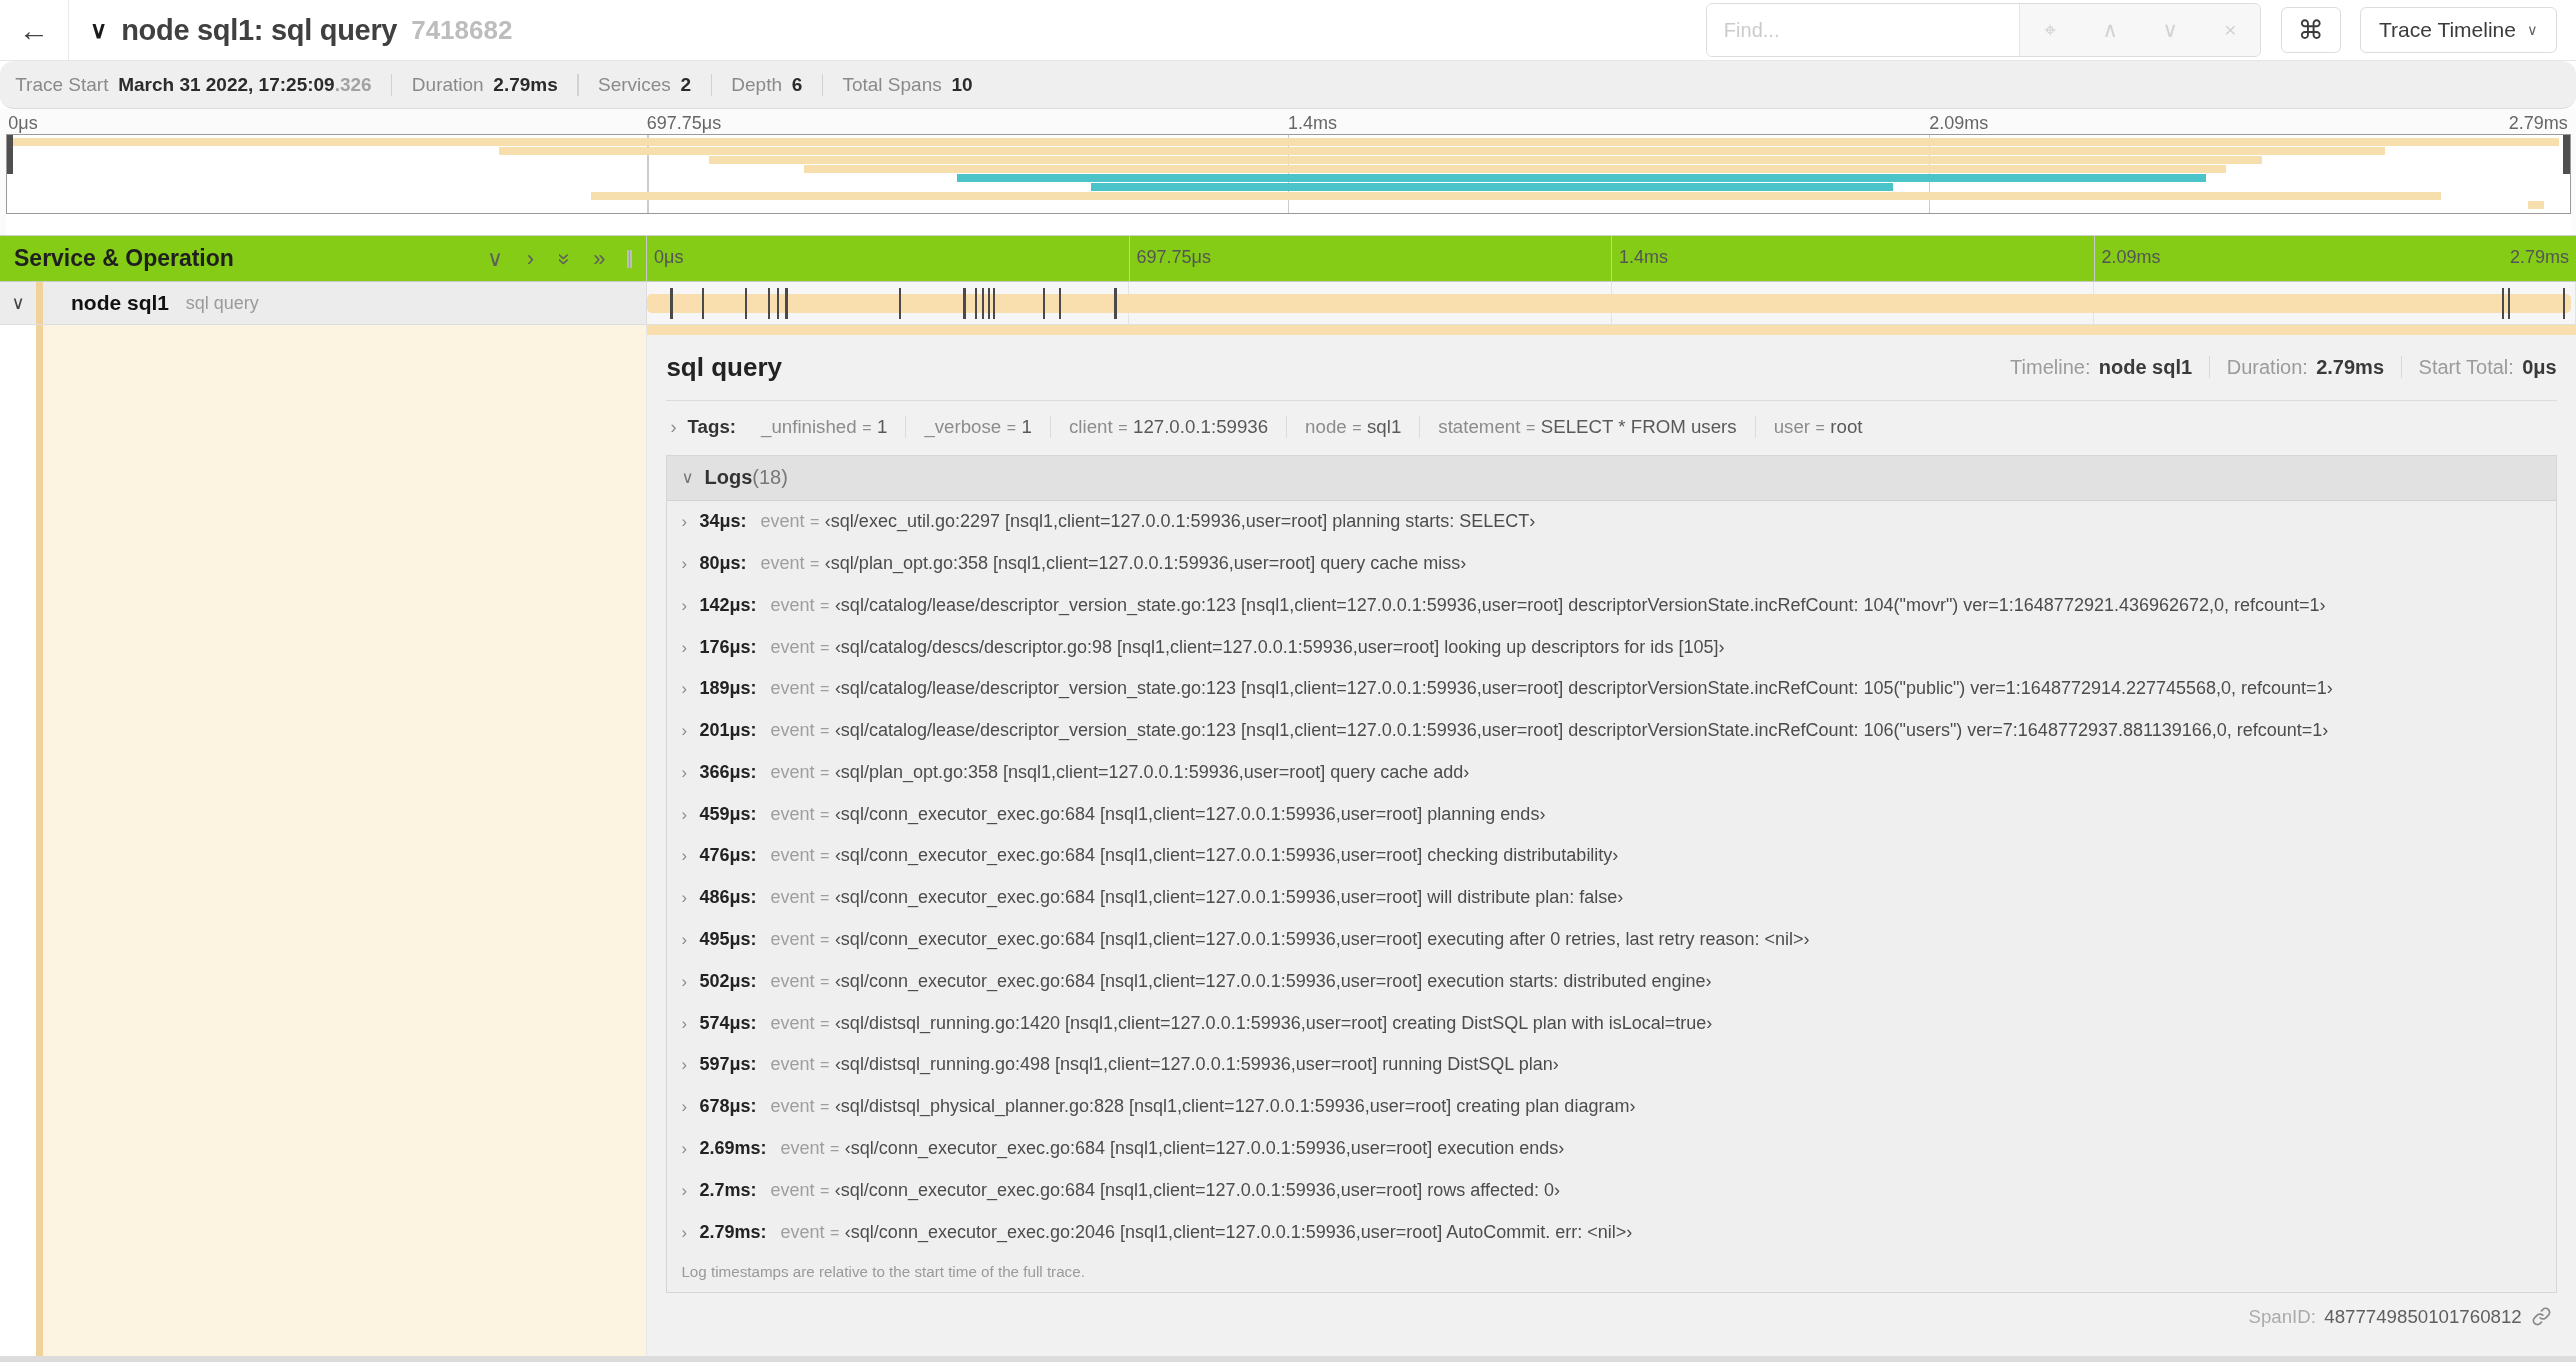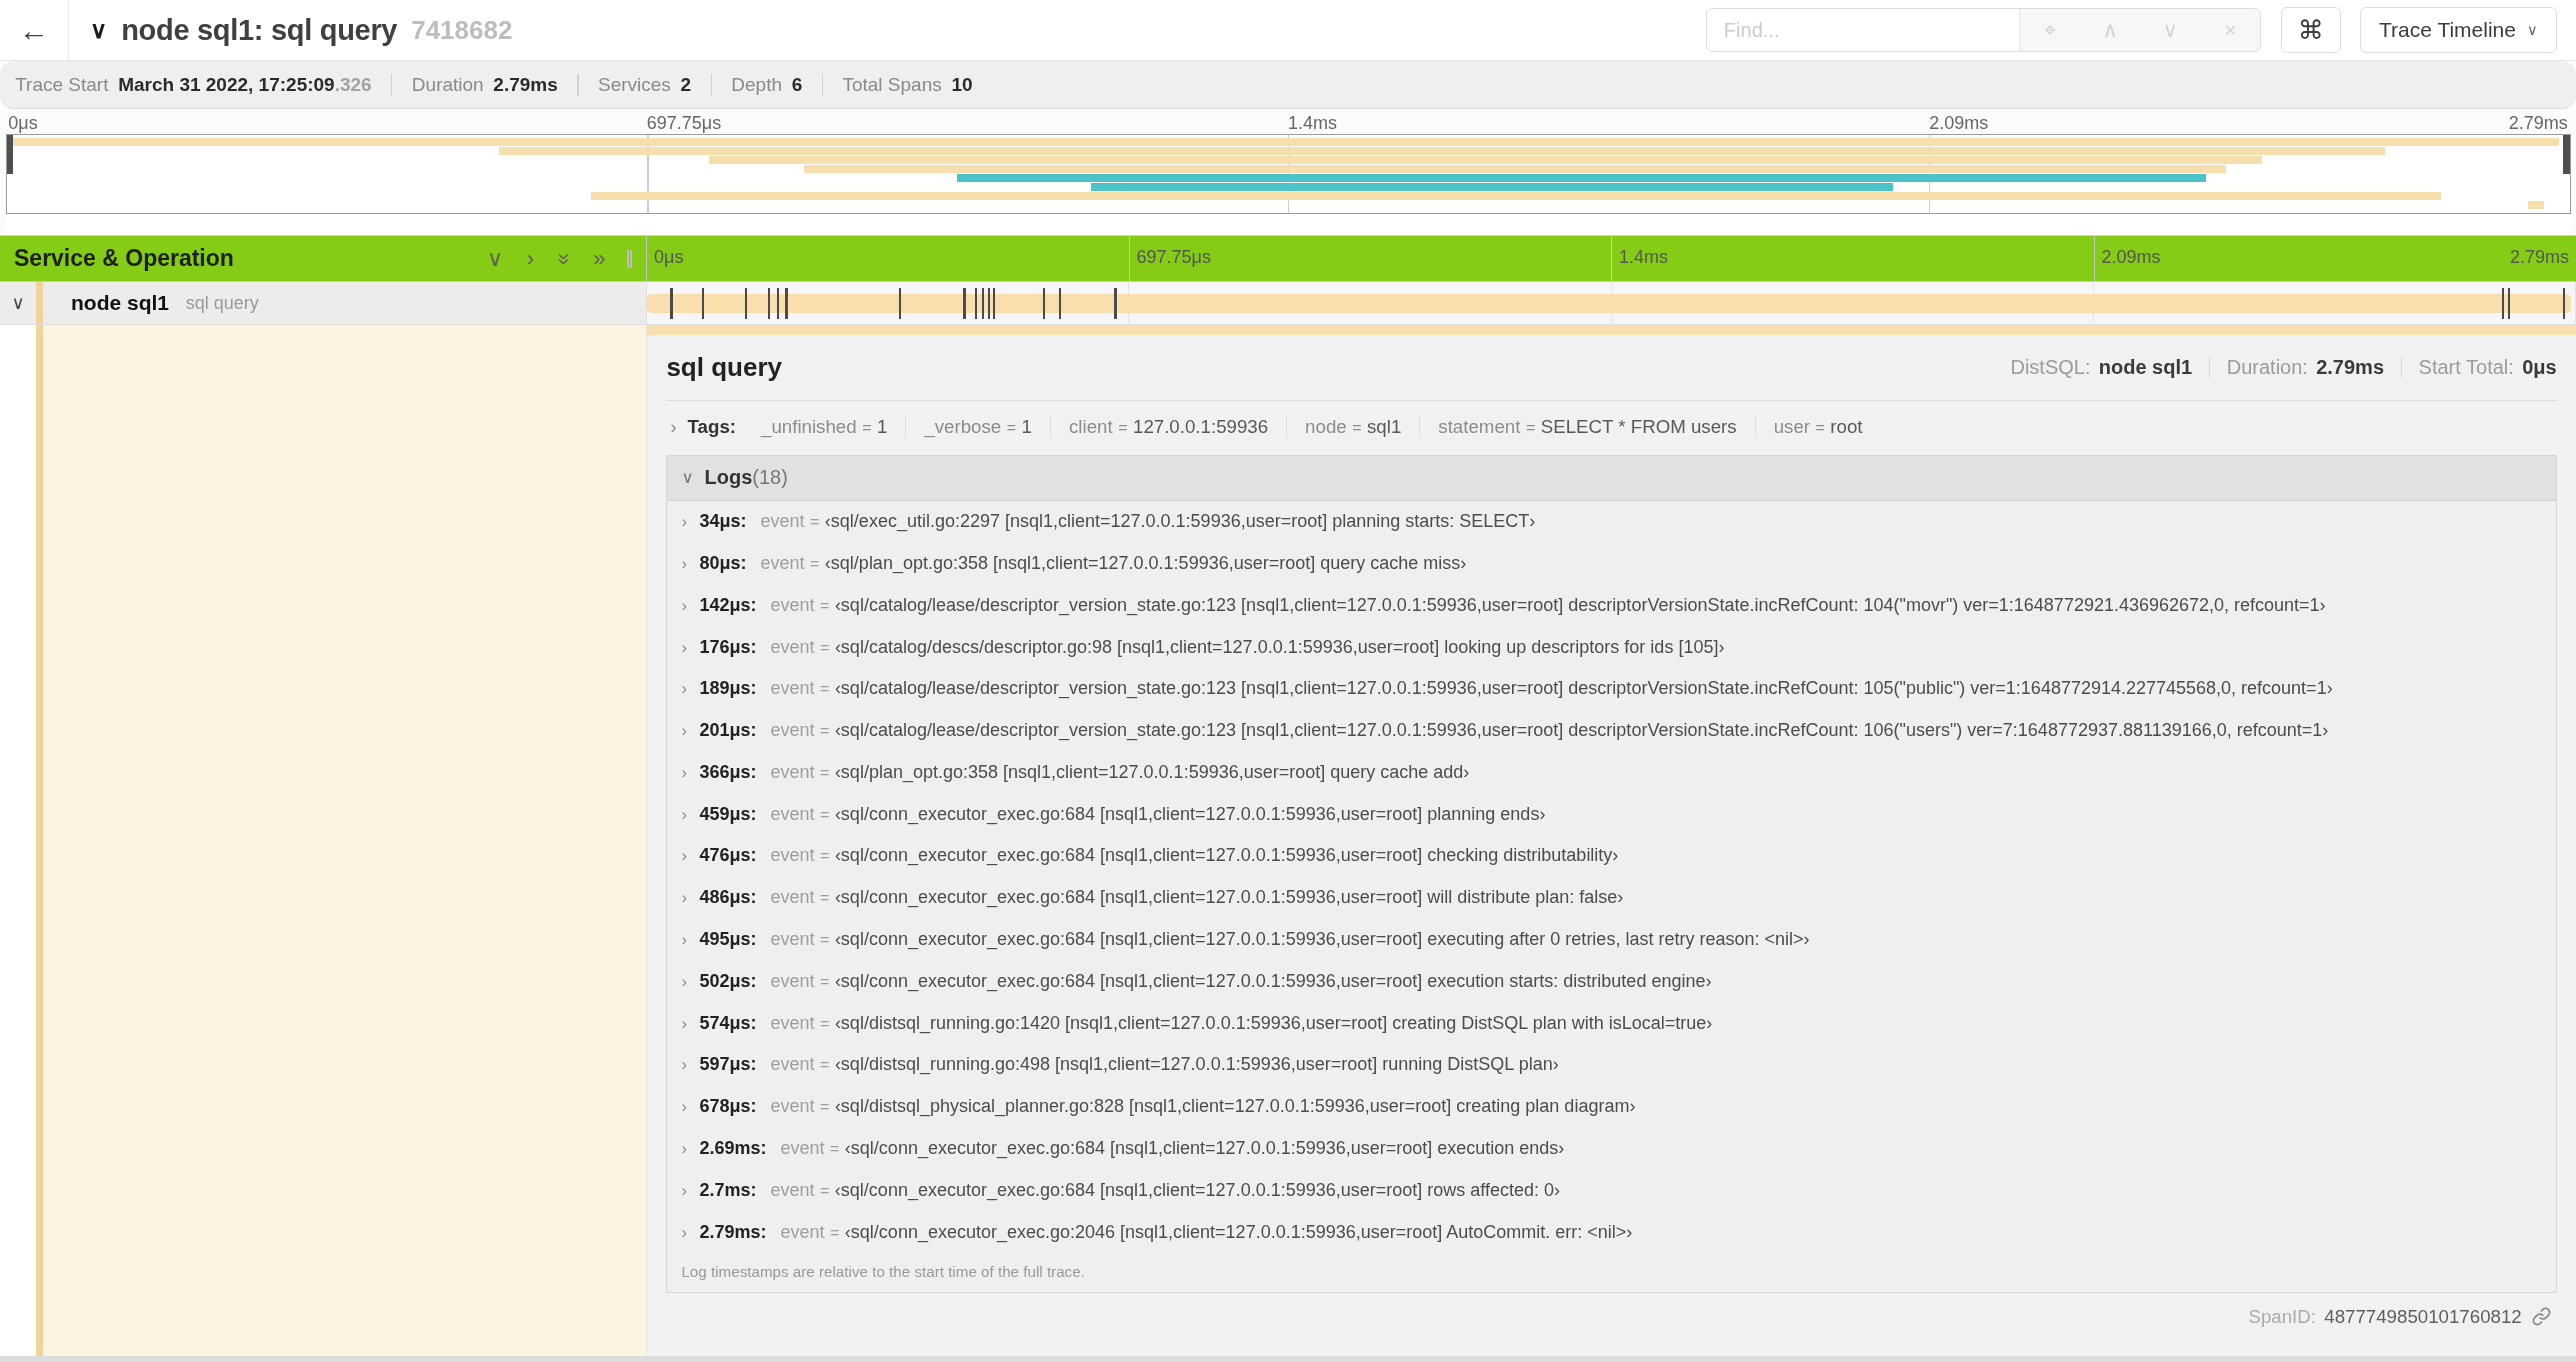--- a/index.html
+++ b/index.html
@@ -8,21 +8,21 @@
   .page { width:2576px; height:1363px; display:flex; flex-direction:column; overflow:hidden; background:#fff; }
 
   
   .top-header { height:61px; display:flex; align-items:center; background:#fff; border-bottom:1.4px solid #e6e6e6; flex:none; }
   .back-btn { width:69px; height:100%; border-right:1.4px solid #eaeaea; display:flex; align-items:center; justify-content:center; font-size:30.5px; color:#444; cursor:pointer; }
   .title-wrap { display:flex; align-items:center; gap:14px; padding-left:21px; }
   .title-chevron { font-size:23.5px; color:#1a1a1a; font-weight:bold; }
   .trace-title { font-size:29px; font-weight:bold; color:#404040; letter-spacing:-0.3px; }
   .trace-id { font-size:26px; color:#bdbdbd; font-weight:bold; }
   .header-right { margin-left:auto; display:flex; align-items:center; gap:19.4px; padding-right:19.4px; }
-  .find-group { display:flex; height:44px; border:1.4px solid #dcdcdc; border-radius:6.2px; overflow:hidden; background:#fff; }
+  .find-group { display:flex; height:54px; border:1.4px solid #dcdcdc; border-radius:6.2px; overflow:hidden; background:#fff; }
   .find-input { width:312px; border:none; outline:none; padding:0 16.6px; font-size:20px; color:#333; font-family:"Liberation Sans",sans-serif; }
   .find-input::placeholder { color:#cbcbcb; }
   .find-addon { display:flex; align-items:center; background:#f7f7f7; border-left:1.4px solid #e6e6e6; }
   .addon-btn { width:60px; text-align:center; color:#d2d2d2; font-size:21px; cursor:pointer; }
   .cmd-btn { height:46px; width:60px; border:1.4px solid #dcdcdc; border-radius:6.2px; display:flex; align-items:center; justify-content:center; font-size:26px; color:#3b3b3b; background:#fff; cursor:pointer; }
   .tt-btn { height:46px; border:1.4px solid #dcdcdc; border-radius:6.2px; display:flex; align-items:center; gap:11px; padding:0 18px; font-size:21px; color:#3b3b3b; background:#fff; cursor:pointer; }
   .tt-chevron { font-size:14.5px; color:#666; }
 
   
   .meta-bar { height:48px; background:#efefef; border-bottom:1.4px solid #dddddd; display:flex; align-items:center; padding:0 15.2px; font-size:19px; color:#8a8a8a; flex:none;border-radius:14px; }
@@ -262,21 +262,21 @@
     <div class="lower-left">
       <div class="lower-stripe"></div>
       <div class="lower-cream"></div>
     </div>
     <div class="lower-right">
       <div class="accent"></div>
       <div class="detail">
         <div class="detail-header">
           <span class="detail-title">sql query</span>
           <span class="overview">
-            <span class="ov-label">DistSQL:</span>
+            <span class="ov-label">Timeline:</span>
             <span class="ov-value">node sql1</span>
             <span class="ov-divider"></span>
             <span class="ov-label">Duration:</span>
             <span class="ov-value">2.79ms</span>
             <span class="ov-divider"></span>
             <span class="ov-label">Start Total:</span>
             <span class="ov-value">0μs</span>
           </span>
         </div>
         <div class="detail-divider"></div>

